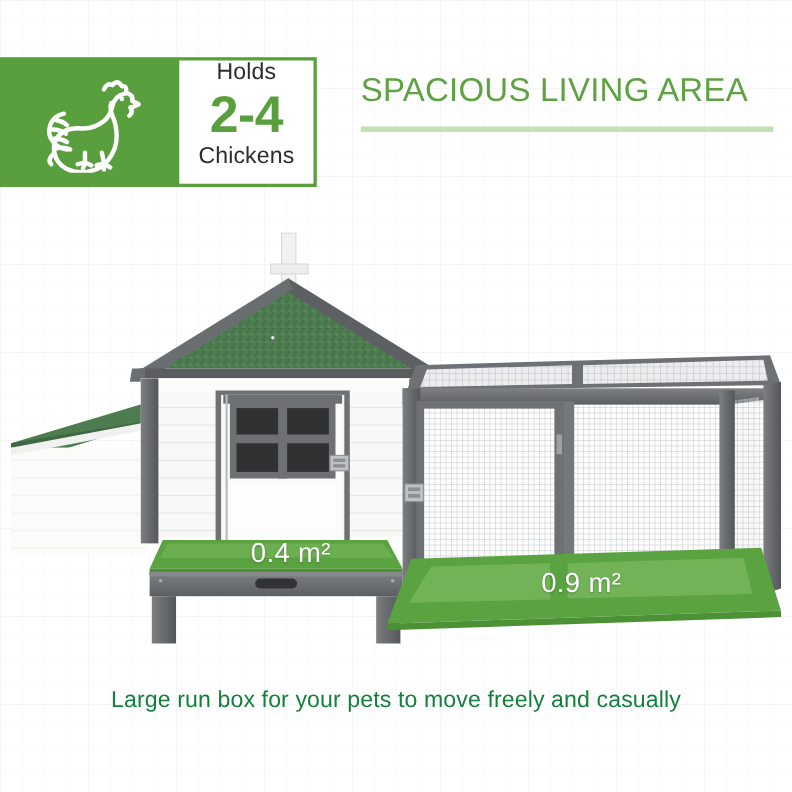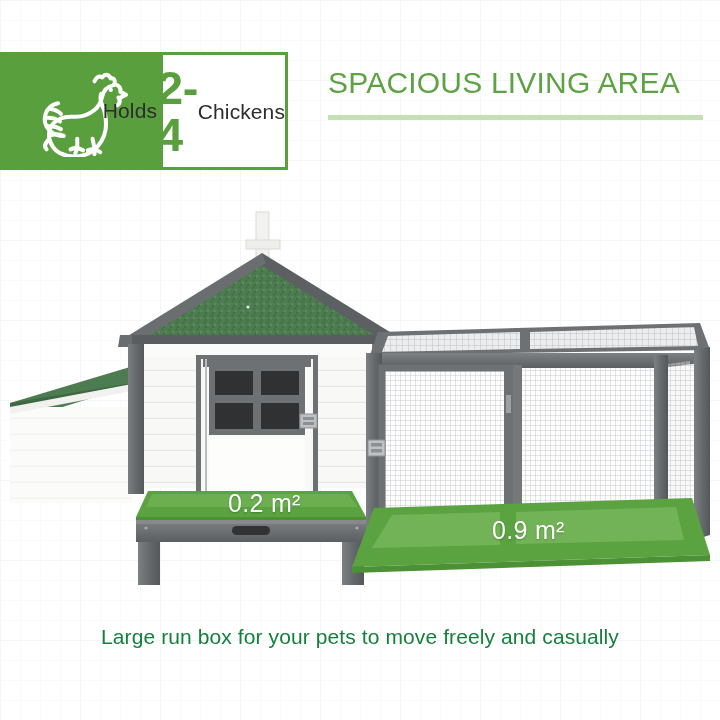--- a/index.html
+++ b/index.html
@@ -53,22 +53,23 @@
   #holds-box {
     position: absolute;
     left: 160px;
     top: 0px;
     width: 128px;
     height: 118px;
     background: #ffffff;
     border: 3px solid #5a9f3e;
     box-sizing: border-box;
     display: flex;
+    flex-direction: column;
     align-items: center;
-    justify-content: flex-end;
+    justify-content: flex-start;
   }
   .holds-small {
     font-size: 21px;
     color: #2d2d2d;
     line-height: 1;
     letter-spacing: .1px;
   }
   .holds-top { margin-bottom: 1px; }
   .holds-big {
     font-size: 47px;
@@ -332,16 +333,16 @@
 
     <g>
       <polygon points="374,313 692,303 710,360 352,372" fill="#5aa340"></polygon>
       <polygon points="392,320 500,317 500,350 372,353" fill="#8cc470" opacity=".5"></polygon>
       <polygon points="516,317 676,312 684,345 516,349" fill="#8cc470" opacity=".5"></polygon>
       <polygon points="352,372 710,360 710,366 352,378" fill="#4c9136"></polygon>
     </g>
   </svg>
 </div>
 
-<div class="area-label" id="area-coop-label">0.2 m²</div>
+<div class="area-label" id="area-coop-label">0.4 m²</div>
 <div class="area-label" id="area-run-label">0.9 m²</div>
 
 <div id="caption">Large run box for your pets to move freely and casually</div>
 
 </body></html>

